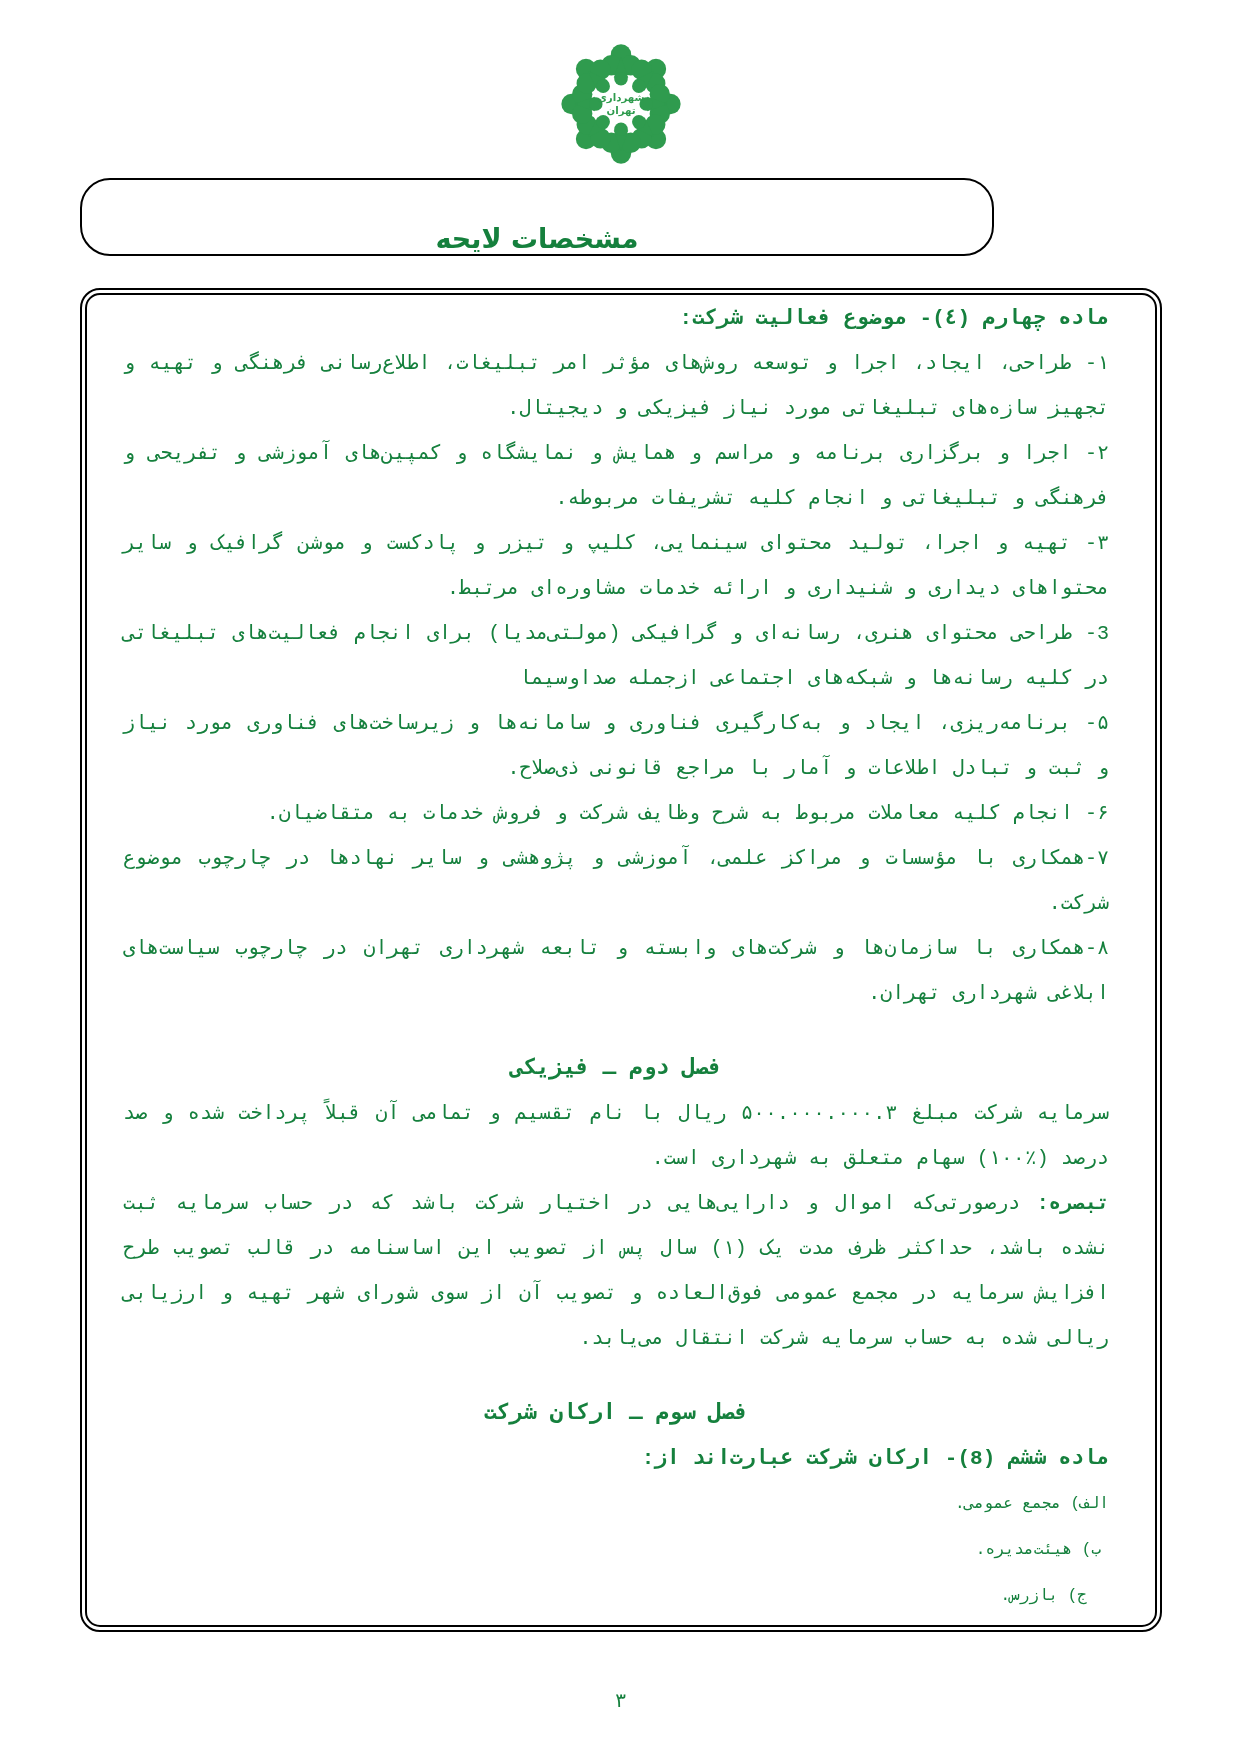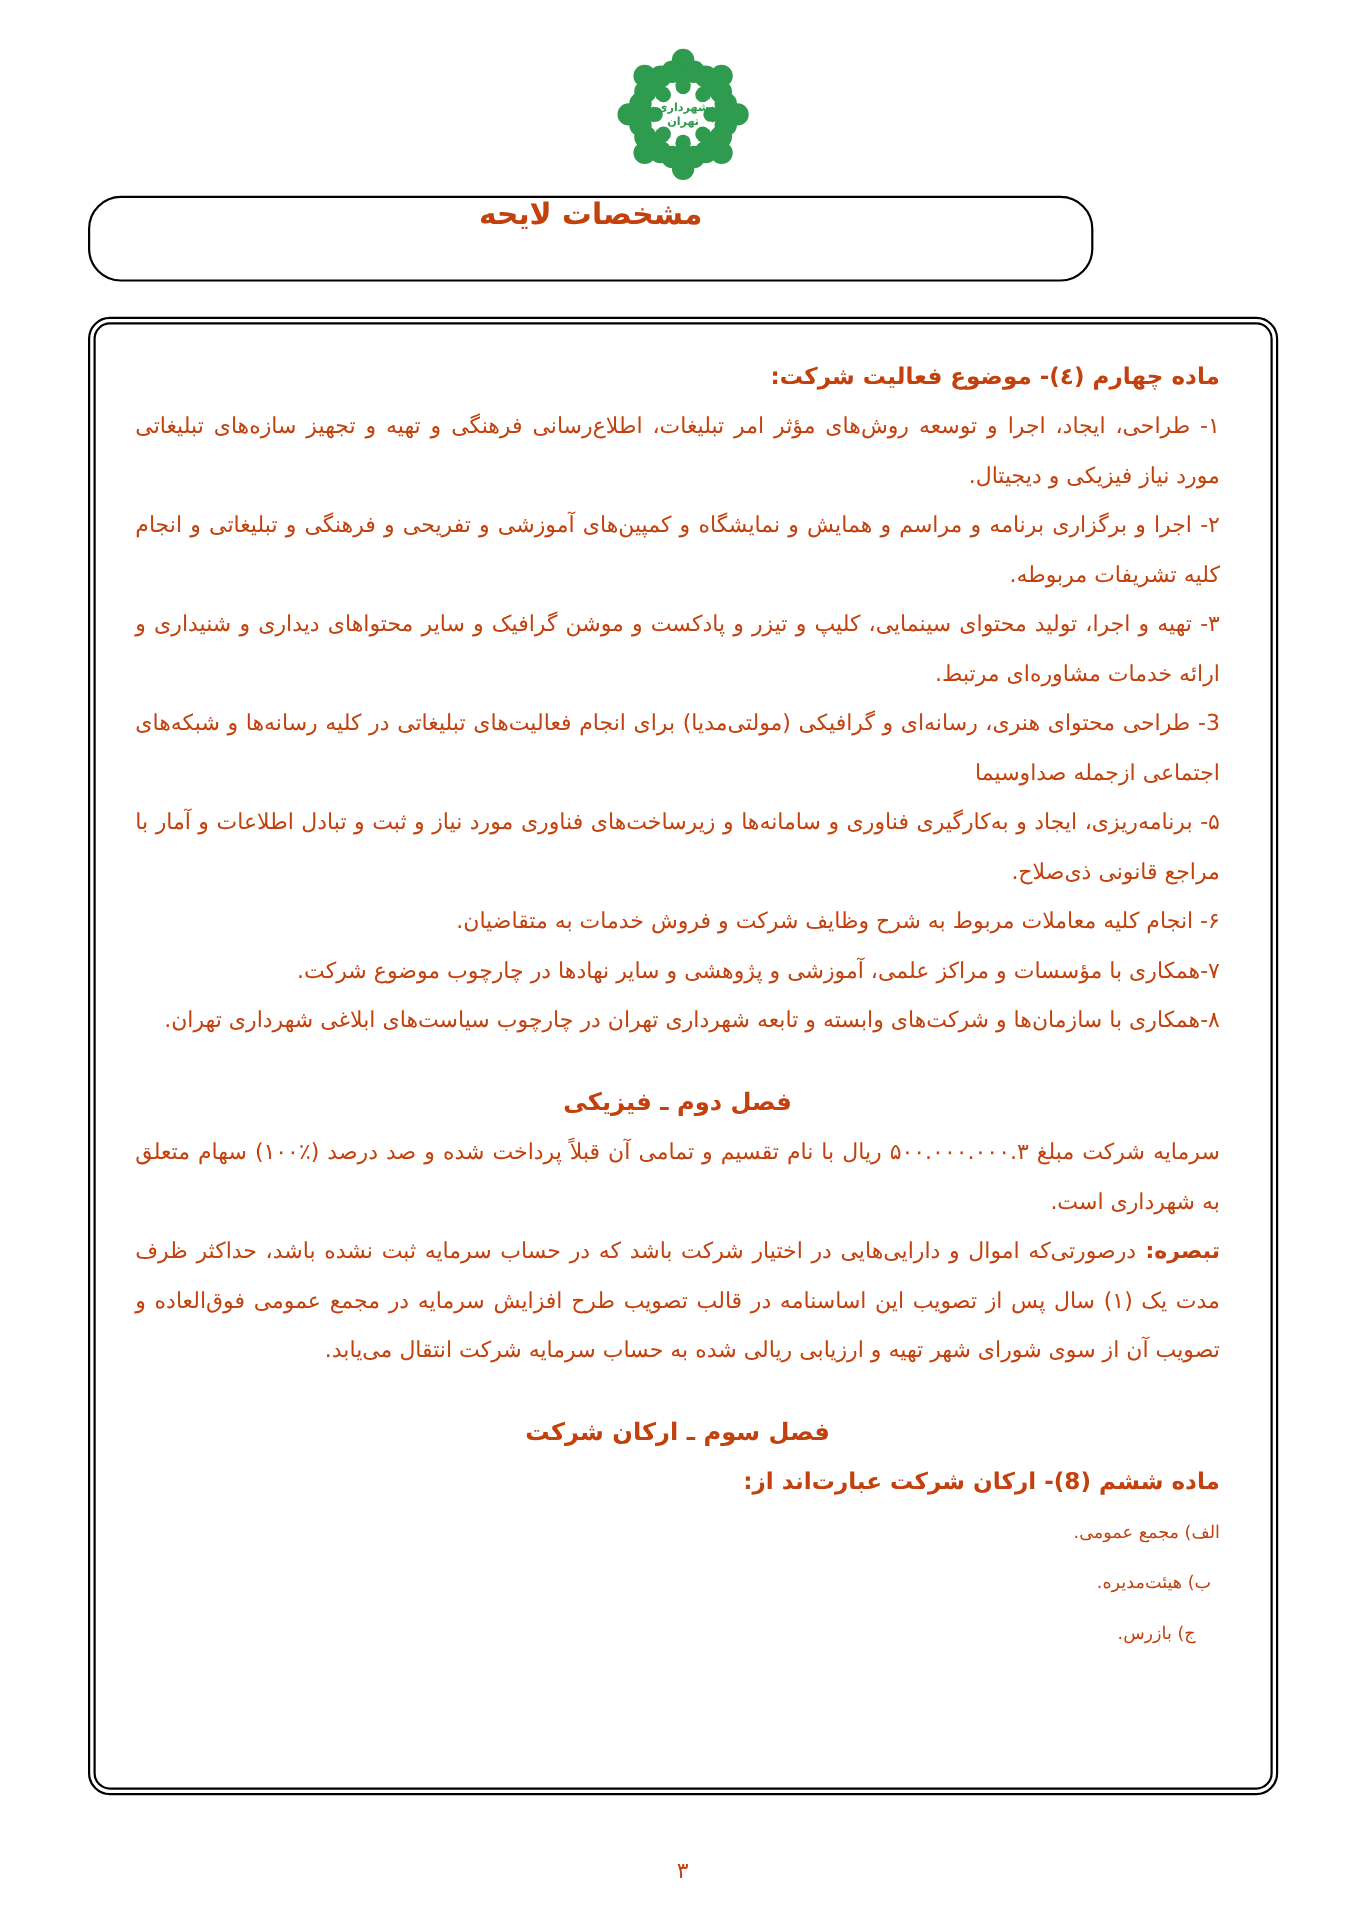--- a/index.html
+++ b/index.html
@@ -1,40 +1,40 @@
 <!DOCTYPE html>
 <html lang="fa" dir="rtl"><head>
 <meta charset="utf-8">
 <style>
   html,body{margin:0;padding:0;background:#ffffff;}
   .page{
     position:relative;width:1241px;height:1755px;background:#fff;
-    font-family:"DejaVu Sans", sans-serif;direction:rtl;color:#c2410c;overflow:hidden;
+    font-family:"DejaVu Sans", sans-serif;direction:rtl;color:#15803d;overflow:hidden;
   }
   
   .logo{position:absolute;top:40px;left:50%;transform:translateX(-50%);width:128px;height:128px;}
   .logo svg{width:100%;height:100%;}
   .logo-word{font-family:"DejaVu Sans", sans-serif;font-weight:bold;}
   
   .header-box{
     position:absolute;left:80px;top:178px;width:914px;height:78px;
     border:2px solid #000;border-radius:30px;box-sizing:border-box;
-    display:flex;align-items:flex-start;justify-content:center;background:#fff;
+    display:flex;align-items:flex-end;justify-content:center;background:#fff;
   }
   .header-box h1{margin:0;font-size:27px;font-weight:bold;}
   
   .main-box{
     position:absolute;left:80px;top:288px;width:1082px;height:1344px;
     border:2px solid #000;border-radius:20px;box-sizing:border-box;
     padding:3px;background:#fff;
   }
   .main-inner{
     width:100%;height:100%;box-sizing:border-box;
     border:2px solid #000;border-radius:15px;
-    padding:25px 46px 0 36px;overflow:hidden;
+    padding:1px 46px 0 36px;overflow:hidden;font-family:Liberation Mono, monospace;
   }
   
   .article-heading{
     margin:0;font-size:21px;font-weight:bold;line-height:45px;text-align:right;
   }
   .para{
     margin:0;font-size:20px;line-height:45px;
     text-align:justify;text-justify:inter-word;
   }
   .chapter{

